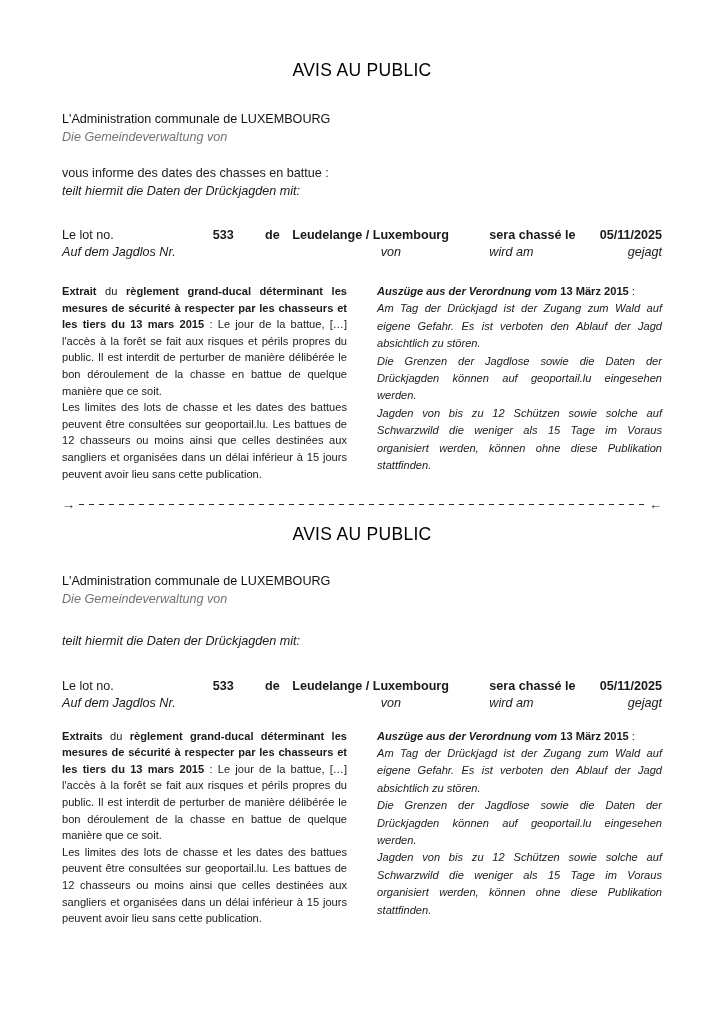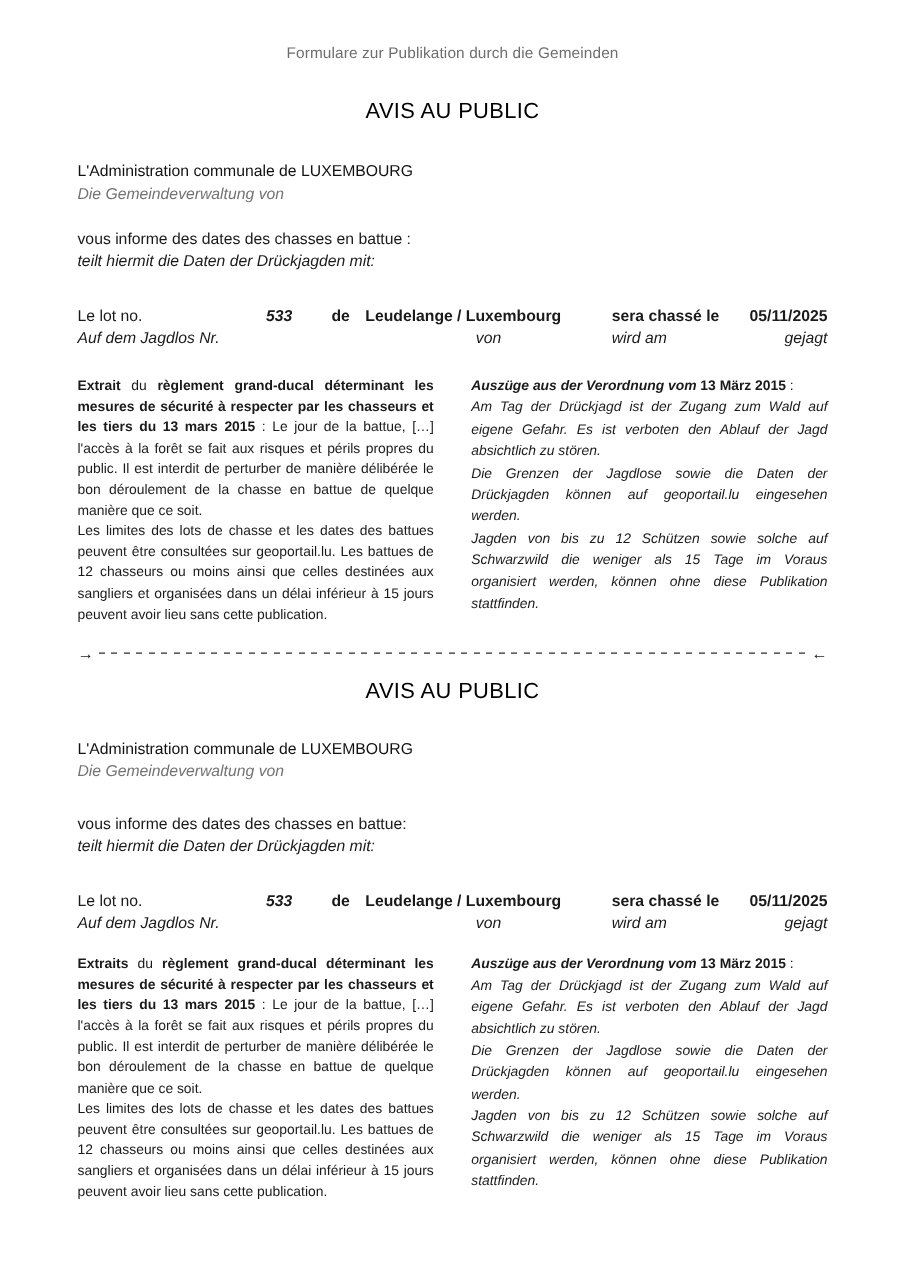--- a/index.html
+++ b/index.html
@@ -66,21 +66,21 @@
     font-size: 12.6px;
   }
   .lot-table td {
     padding: 0;
     vertical-align: top;
     white-space: nowrap;
   }
   .lot-row-fr td { line-height: 18px; }
   .lot-row-de td { line-height: 17px; font-style: italic; }
   .c-lbl   { width: 120px; text-align: left; }
-  .c-num   { width: 88px;  text-align: center; font-weight: bold; font-style: italic; }
+  .c-num   { width: 88px;  text-align: center; font-weight: bold; }
   .c-de    { width: 28px;  text-align: left;  font-weight: bold; }
   .c-place { width: 200px; text-align: left;  font-weight: bold; }
   .c-sera  { width: 112px; text-align: left;  font-weight: bold; }
   .c-date  { text-align: left; font-weight: bold; }
 
   .lot-row-de .c-lbl   { text-align: left; font-weight: normal; }
   .lot-row-de .c-num   { font-weight: normal; }
   .lot-row-de .c-de    { font-weight: normal; }
   .lot-row-de .c-place { font-weight: normal; text-align: center; }
   .lot-row-de .c-sera  { font-weight: normal; text-align: left; }
@@ -130,21 +130,20 @@
       rgba(0,0,0,0) 5px, rgba(0,0,0,0) 10px
     );
   }
 </style>
 </head>
 <body>
 
 <div class="page">
 
   <div class="doc-header">
-    <div class="line">Formulare zur Publikation durch die Gemeinden</div>
   </div>
 
   <div class="notice" style="margin-top:27px;">
 
     <div class="notice-title">AVIS AU PUBLIC</div>
 
     <div class="notice-admin" style="margin-top:30px;">
       <div class="fr">L'Administration communale de LUXEMBOURG</div>
       <div class="de">Die Gemeindeverwaltung von</div>
     </div>
@@ -198,21 +197,20 @@
   <div class="notice" style="margin-top:13px;">
 
     <div class="notice-title">AVIS AU PUBLIC</div>
 
     <div class="notice-admin" style="margin-top:28px;">
       <div class="fr">L'Administration communale de LUXEMBOURG</div>
       <div class="de">Die Gemeindeverwaltung von</div>
     </div>
 
     <div class="notice-inform" style="margin-top:25px;">
-      <div class="fr">vous informe des dates des chasses en battue:</div>
       <div class="de">teilt hiermit die Daten der Drückjagden mit:</div>
     </div>
 
     <table class="lot-table" style="margin-top:26px;">
       <tbody>
           <tr class="lot-row-fr">
         <td class="c-lbl">Le lot no.</td>
         <td class="c-num">533</td>
         <td class="c-de">de</td>
         <td class="c-place">Leudelange / Luxembourg</td>

